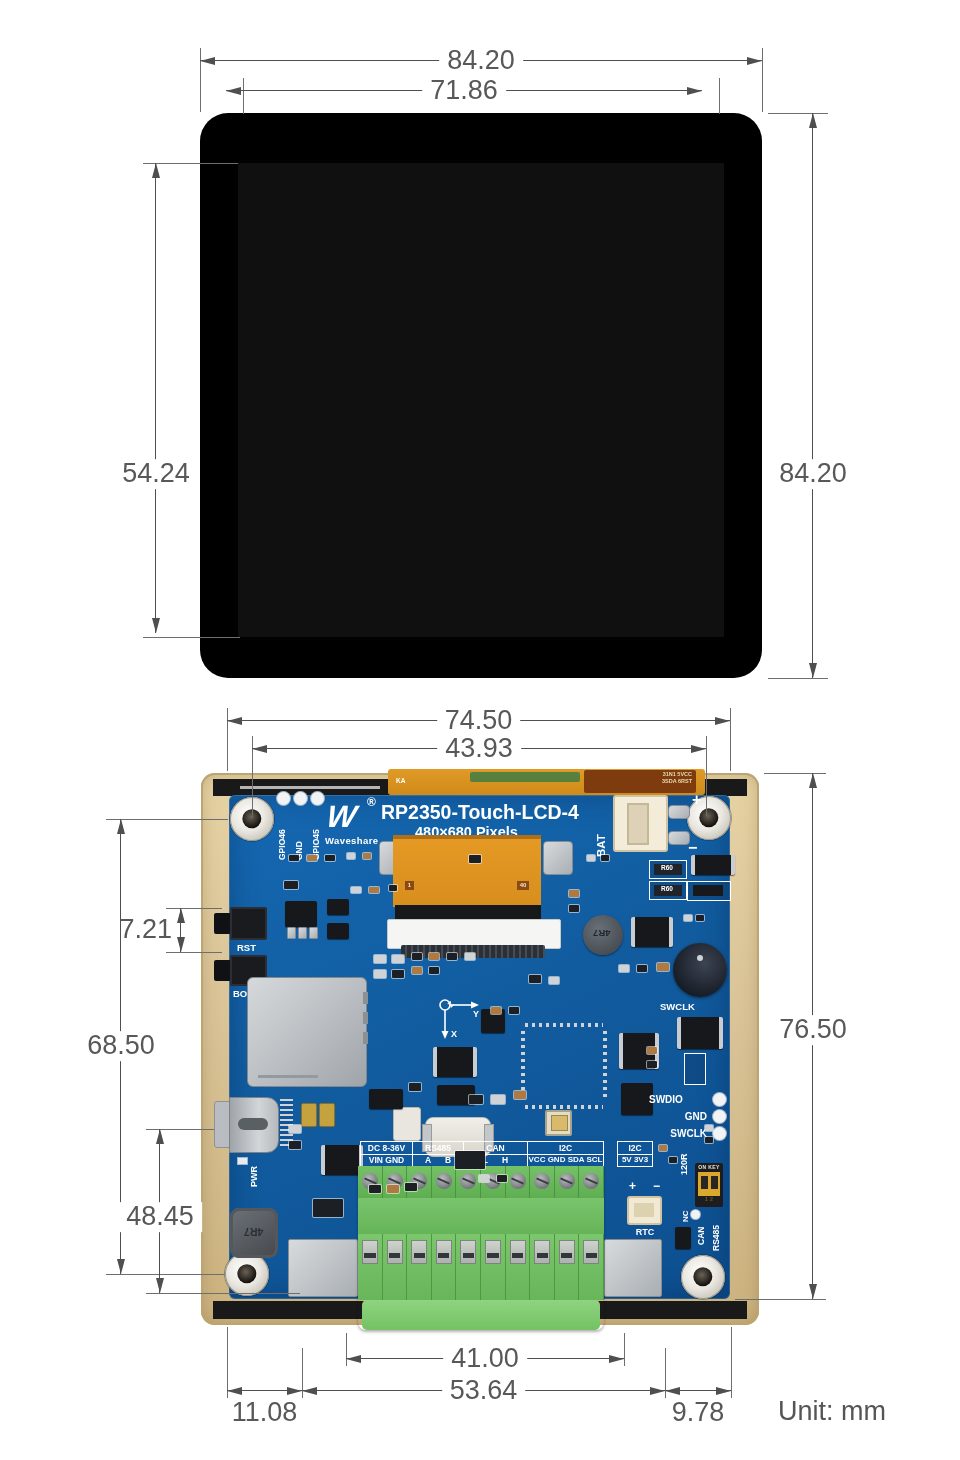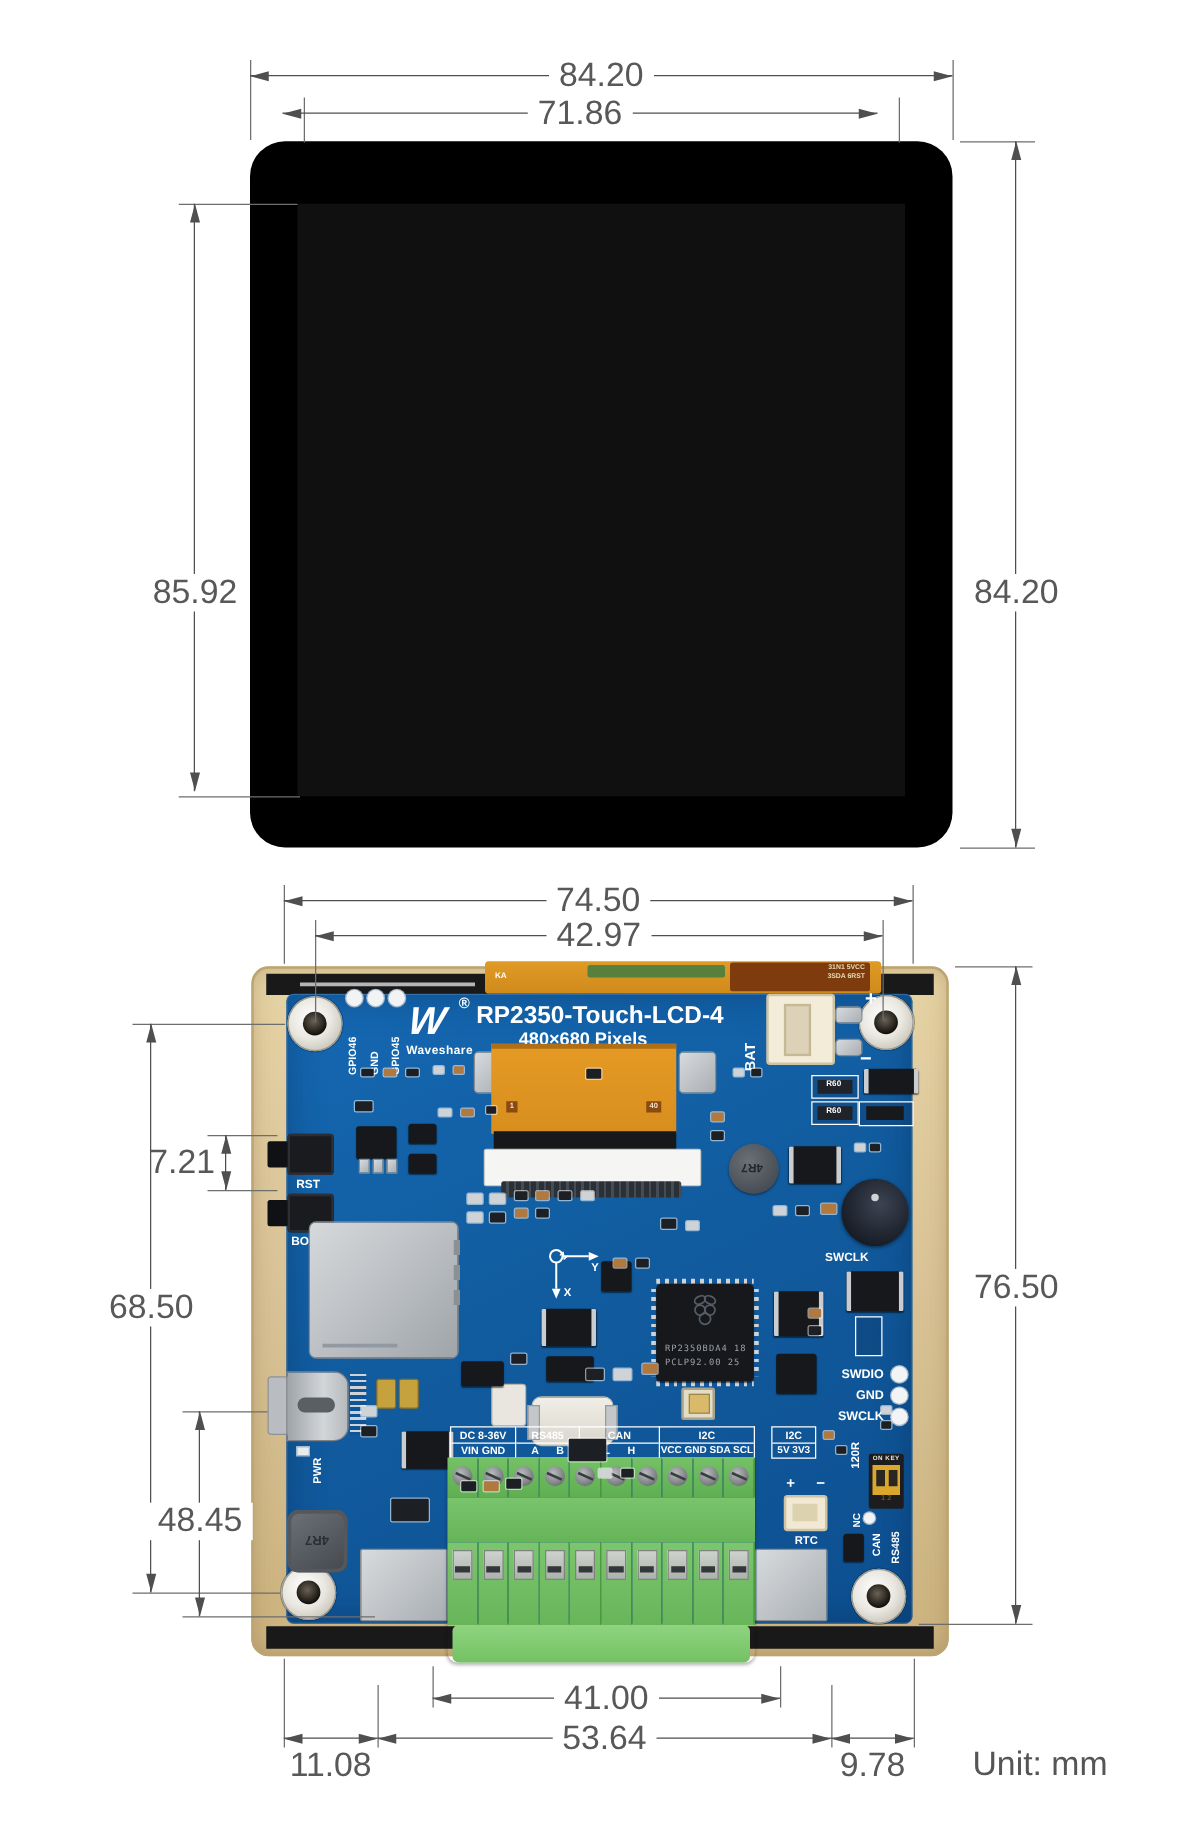--- a/index.html
+++ b/index.html
@@ -79,21 +79,21 @@
       <span class="dlab">84.20</span>
   </div>
   <div class="dim h" style="left:226px;top:90px;width:476px">
     <i class="aL"></i>
       <i class="aR"></i>
       <span class="dlab">71.86</span>
   </div>
   <div class="dim v" style="left:155px;top:163px;height:470px">
     <i class="aT"></i>
       <i class="aB"></i>
-      <span class="dlab" style="top:311px">85.92</span>
+      <span class="dlab" style="top:311px">54.24</span>
   </div>
   <div class="dim v" style="left:812px;top:113px;height:565px">
     <i class="aT"></i>
       <i class="aB"></i>
       <span class="dlab" style="top:361px">84.20</span>
   </div>
 
   <div class="frame"></div>
   <div class="strip" style="left:213px;top:779px;width:534px;height:17px"></div>
   <div class="strip" style="left:213px;top:1301px;width:534px;height:18px"></div>
@@ -222,44 +222,31 @@
       <text x="16" y="42" fill="#fff" font-size="9" font-weight="bold" font-family="Liberation Sans,sans-serif">X</text>
       <text x="14" y="14" fill="#fff" font-size="8" font-weight="bold" font-family="Liberation Sans,sans-serif" transform="rotate(-45 14 11)">Z</text>
     </svg>
     <div class="chip" style="left:252px;top:214px;width:24px;height:24px"></div>
     <div class="chip legs" style="left:204px;top:252px;width:36px;height:30px"></div>
 
     <div style="left:296px;top:228px;width:78px;height:4px;background:repeating-linear-gradient(90deg,#cfd3d6 0 3px,transparent 3px 7px)"></div>
     <div style="left:296px;top:310px;width:78px;height:4px;background:repeating-linear-gradient(90deg,#cfd3d6 0 3px,transparent 3px 7px)"></div>
     <div style="left:292px;top:236px;width:4px;height:70px;background:repeating-linear-gradient(180deg,#cfd3d6 0 3px,transparent 3px 7px)"></div>
     <div style="left:374px;top:236px;width:4px;height:70px;background:repeating-linear-gradient(180deg,#cfd3d6 0 3px,transparent 3px 7px)"></div>
-    <div class="chip" style="left:296px;top:232px;width:78px;height:78px;border-radius:4px">
-      <svg style="left:27px;top:8px" width="24" height="28" viewBox="0 0 24 28">
-        <g fill="none" stroke="#565c64" stroke-width="1.4">
-          <ellipse cx="8" cy="5" rx="4.5" ry="3" transform="rotate(-25 8 5)"></ellipse>
-          <ellipse cx="16" cy="5" rx="4.5" ry="3" transform="rotate(25 16 5)"></ellipse>
-          <circle cx="8" cy="13" r="4"></circle>
-          <circle cx="16" cy="13" r="4"></circle>
-          <circle cx="12" cy="20" r="4.5"></circle>
-        </g>
-      </svg>
-      <span style="position:absolute;left:7px;top:48px;font-size:7px;letter-spacing:.8px;color:#9ba1a8;font-family:'DejaVu Sans Mono',monospace">RP2350BDA4 18</span>
-      <span style="position:absolute;left:7px;top:59px;font-size:7px;letter-spacing:.8px;color:#9ba1a8;font-family:'DejaVu Sans Mono',monospace">PCLP92.00  25</span>
-    </div>
 
     <div style="left:444px;top:148px;width:54px;height:54px;border-radius:50%;background:radial-gradient(circle at 58% 38%,#3c4452,#161b24 75%);box-shadow:0 1px 3px rgba(0,0,0,.5)">
       <span style="position:absolute;left:24px;top:12px;width:6px;height:6px;border-radius:50%;background:#cfd3d6"></span>
     </div>
     <span class="silk" style="left:431px;top:206px;font-size:9.5px">SWCLK</span>
     <div class="chip legs" style="left:448px;top:222px;width:38px;height:32px"></div>
     <div class="chip legs" style="left:390px;top:238px;width:32px;height:36px"></div>
     <div class="wbox" style="left:455px;top:258px;width:20px;height:30px"></div>
     <div class="chip" style="left:392px;top:288px;width:32px;height:32px"></div>
 
-    <span class="silk" style="left:420px;top:299px;width:58px;font-size:10px;text-align:right">SWDIO</span>
+    <span class="silk" style="left:420px;top:299px;width:58px;font-size:10px;text-align:left">SWDIO</span>
     <div class="pad" style="left:484px;top:298px;width:13px;height:13px"></div>
     <span class="silk" style="left:420px;top:316px;width:58px;font-size:10px;text-align:right">GND</span>
     <div class="pad" style="left:484px;top:315px;width:13px;height:13px"></div>
     <span class="silk" style="left:420px;top:333px;width:58px;font-size:10px;text-align:right">SWCLK</span>
     <div class="pad" style="left:484px;top:332px;width:13px;height:13px"></div>
 
     <div style="left:131px;top:346px;width:244px;height:26px;display:flex">
       <div style="position:relative;width:53px;border:1px solid #fff;box-sizing:border-box">
         <span class="silk" style="left:0;top:1px;width:100%;text-align:center;font-size:8.5px;border-bottom:1px solid #fff;position:absolute;padding-bottom:1px">DC 8-36V</span>
         <span class="silk" style="left:0;top:13px;width:100%;text-align:center;font-size:8.5px;position:absolute">VIN GND</span>
@@ -448,21 +435,21 @@
   <div class="ext v" style="left:731px;top:1327px;height:71px"></div>
 
   <div class="dim h" style="left:227px;top:720px;width:503px">
     <i class="aL"></i>
       <i class="aR"></i>
       <span class="dlab">74.50</span>
   </div>
   <div class="dim h" style="left:252px;top:748px;width:454px">
     <i class="aL"></i>
       <i class="aR"></i>
-      <span class="dlab">42.97</span>
+      <span class="dlab">43.93</span>
   </div>
   <div class="dim v" style="left:180px;top:908px;height:44px">
     <i class="aT"></i>
       <i class="aB"></i>
       <span class="dlab side">7.21</span>
   </div>
   <div class="dim v" style="left:120px;top:819px;height:455px">
     <i class="aT"></i>
       <i class="aB"></i>
       <span class="dlab" style="top:227px">68.50</span>

